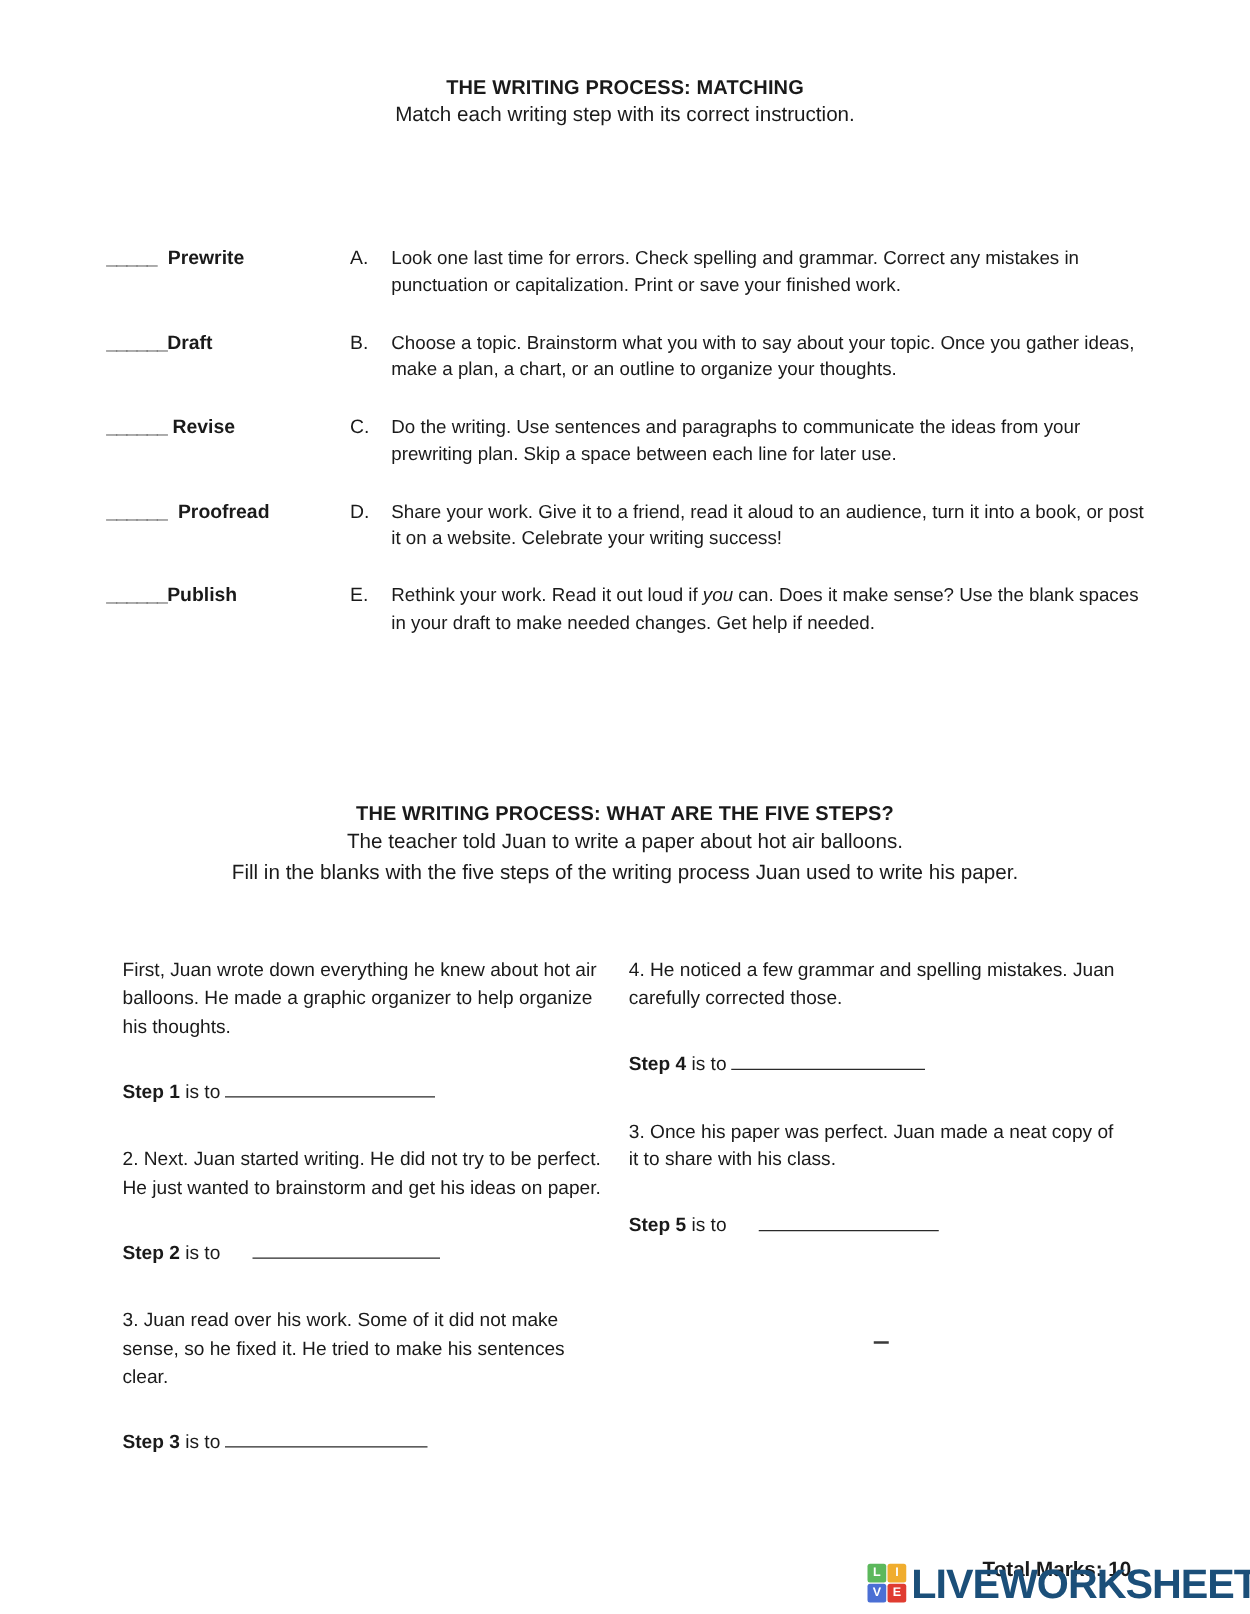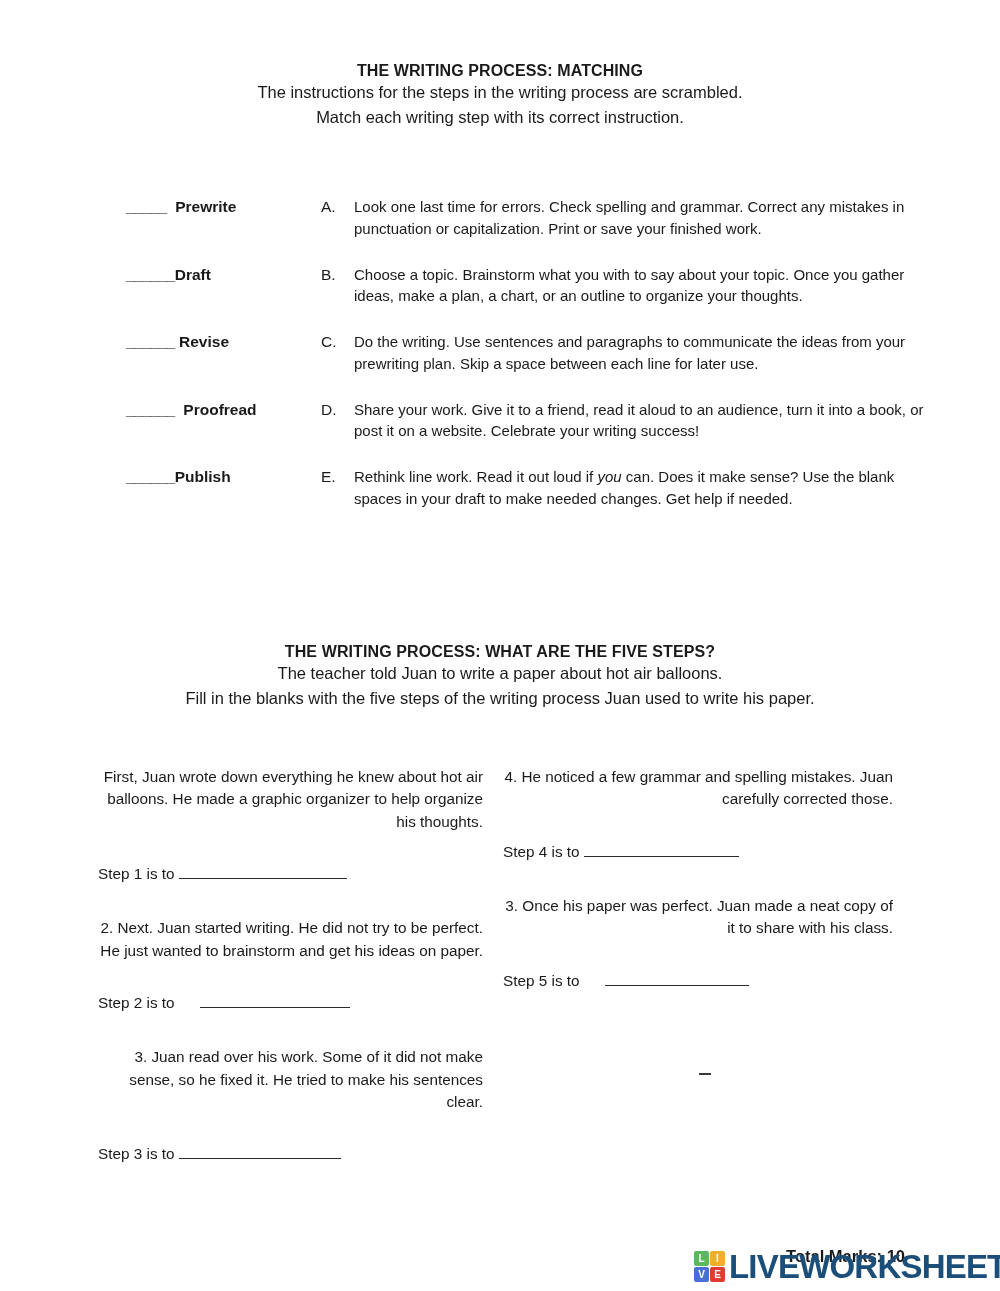--- a/index.html
+++ b/index.html
@@ -52,21 +52,20 @@
   #matching-block {
     position: absolute;
     top: 196px;
     left: 85px;
     width: 840px;
   }
   .match-row {
     display: flex;
     align-items: flex-start;
     margin-bottom: 24px;
-    margin-left: 41px;
   }
   .match-left {
     width: 195px;
     flex: 0 0 195px;
     font-size: 15.5px;
     font-weight: bold;
     white-space: pre;
     line-height: 1.42;
   }
   .match-blank {
@@ -103,29 +102,28 @@
   }
   .fill-col-right {
     width: 390px;
     flex: 0 0 390px;
     margin-left: 20px;
   }
   .fill-para {
     font-size: 15.3px;
     line-height: 1.46;
     margin: 0 0 30px 0;
-    text-align: right;
   }
   .fill-answer {
     font-size: 15.3px;
     line-height: 1.46;
     margin: 0 0 32px 0;
     white-space: pre;
   }
-  .fill-answer b { font-weight: normal; }
+  .fill-answer b { font-weight: bold; }
   .answer-rule {
     display: inline-block;
     border-bottom: 1.6px solid #2a2a2a;
     height: 0.85em;
     vertical-align: baseline;
   }
   .rule-w1 { width: 168px; }
   .rule-w2 { width: 150px; }
   .rule-w3 { width: 162px; }
   .rule-w4 { width: 155px; }
@@ -183,21 +181,20 @@
     line-height: 1;
   }
 </style>
 </head>
 <body>
 
 <div class="page">
 
   <div id="matching-header">
     <div class="section-head">THE WRITING PROCESS: MATCHING</div>
-    <div class="section-sub">The instructions for the steps in the writing process are scrambled.</div>
     <div class="section-sub">Match each writing step with its correct instruction.</div>
   </div>
 
   <div id="matching-block">
 
     <div class="match-row">
       <div class="match-left"><span class="match-blank">_____</span><span>  </span><span>Prewrite</span></div>
       <div class="match-letter">A.</div>
       <div class="match-text">Look one last time for errors. Check spelling and grammar. Correct any mistakes in punctuation or capitalization. Print or save your finished work.</div>
     </div>
@@ -216,21 +213,21 @@
 
     <div class="match-row">
       <div class="match-left"><span class="match-blank">______</span><span>  </span><span>Proofread</span></div>
       <div class="match-letter">D.</div>
       <div class="match-text">Share your work. Give it to a friend, read it aloud to an audience, turn it into a book, or post it on a website. Celebrate your writing success!</div>
     </div>
 
     <div class="match-row">
       <div class="match-left"><span class="match-blank">______</span><span></span><span>Publish</span></div>
       <div class="match-letter">E.</div>
-      <div class="match-text"><span>Rethink line work. Read it out loud if </span><i>you</i><span> can.  Does it make sense? Use the blank spaces in your draft to make needed changes. Get help if needed.</span></div>
+      <div class="match-text"><span>Rethink your work. Read it out loud if </span><i>you</i><span> can.  Does it make sense? Use the blank spaces in your draft to make needed changes. Get help if needed.</span></div>
     </div>
 
   </div>
 
   <div id="fivesteps-header">
     <div class="section-head">THE WRITING PROCESS: WHAT ARE THE FIVE STEPS?</div>
     <div class="section-sub">The teacher told Juan to write a paper about hot air balloons.</div>
     <div class="section-sub">Fill in the blanks with the five steps of the writing process Juan used to write his paper.</div>
   </div>
 

